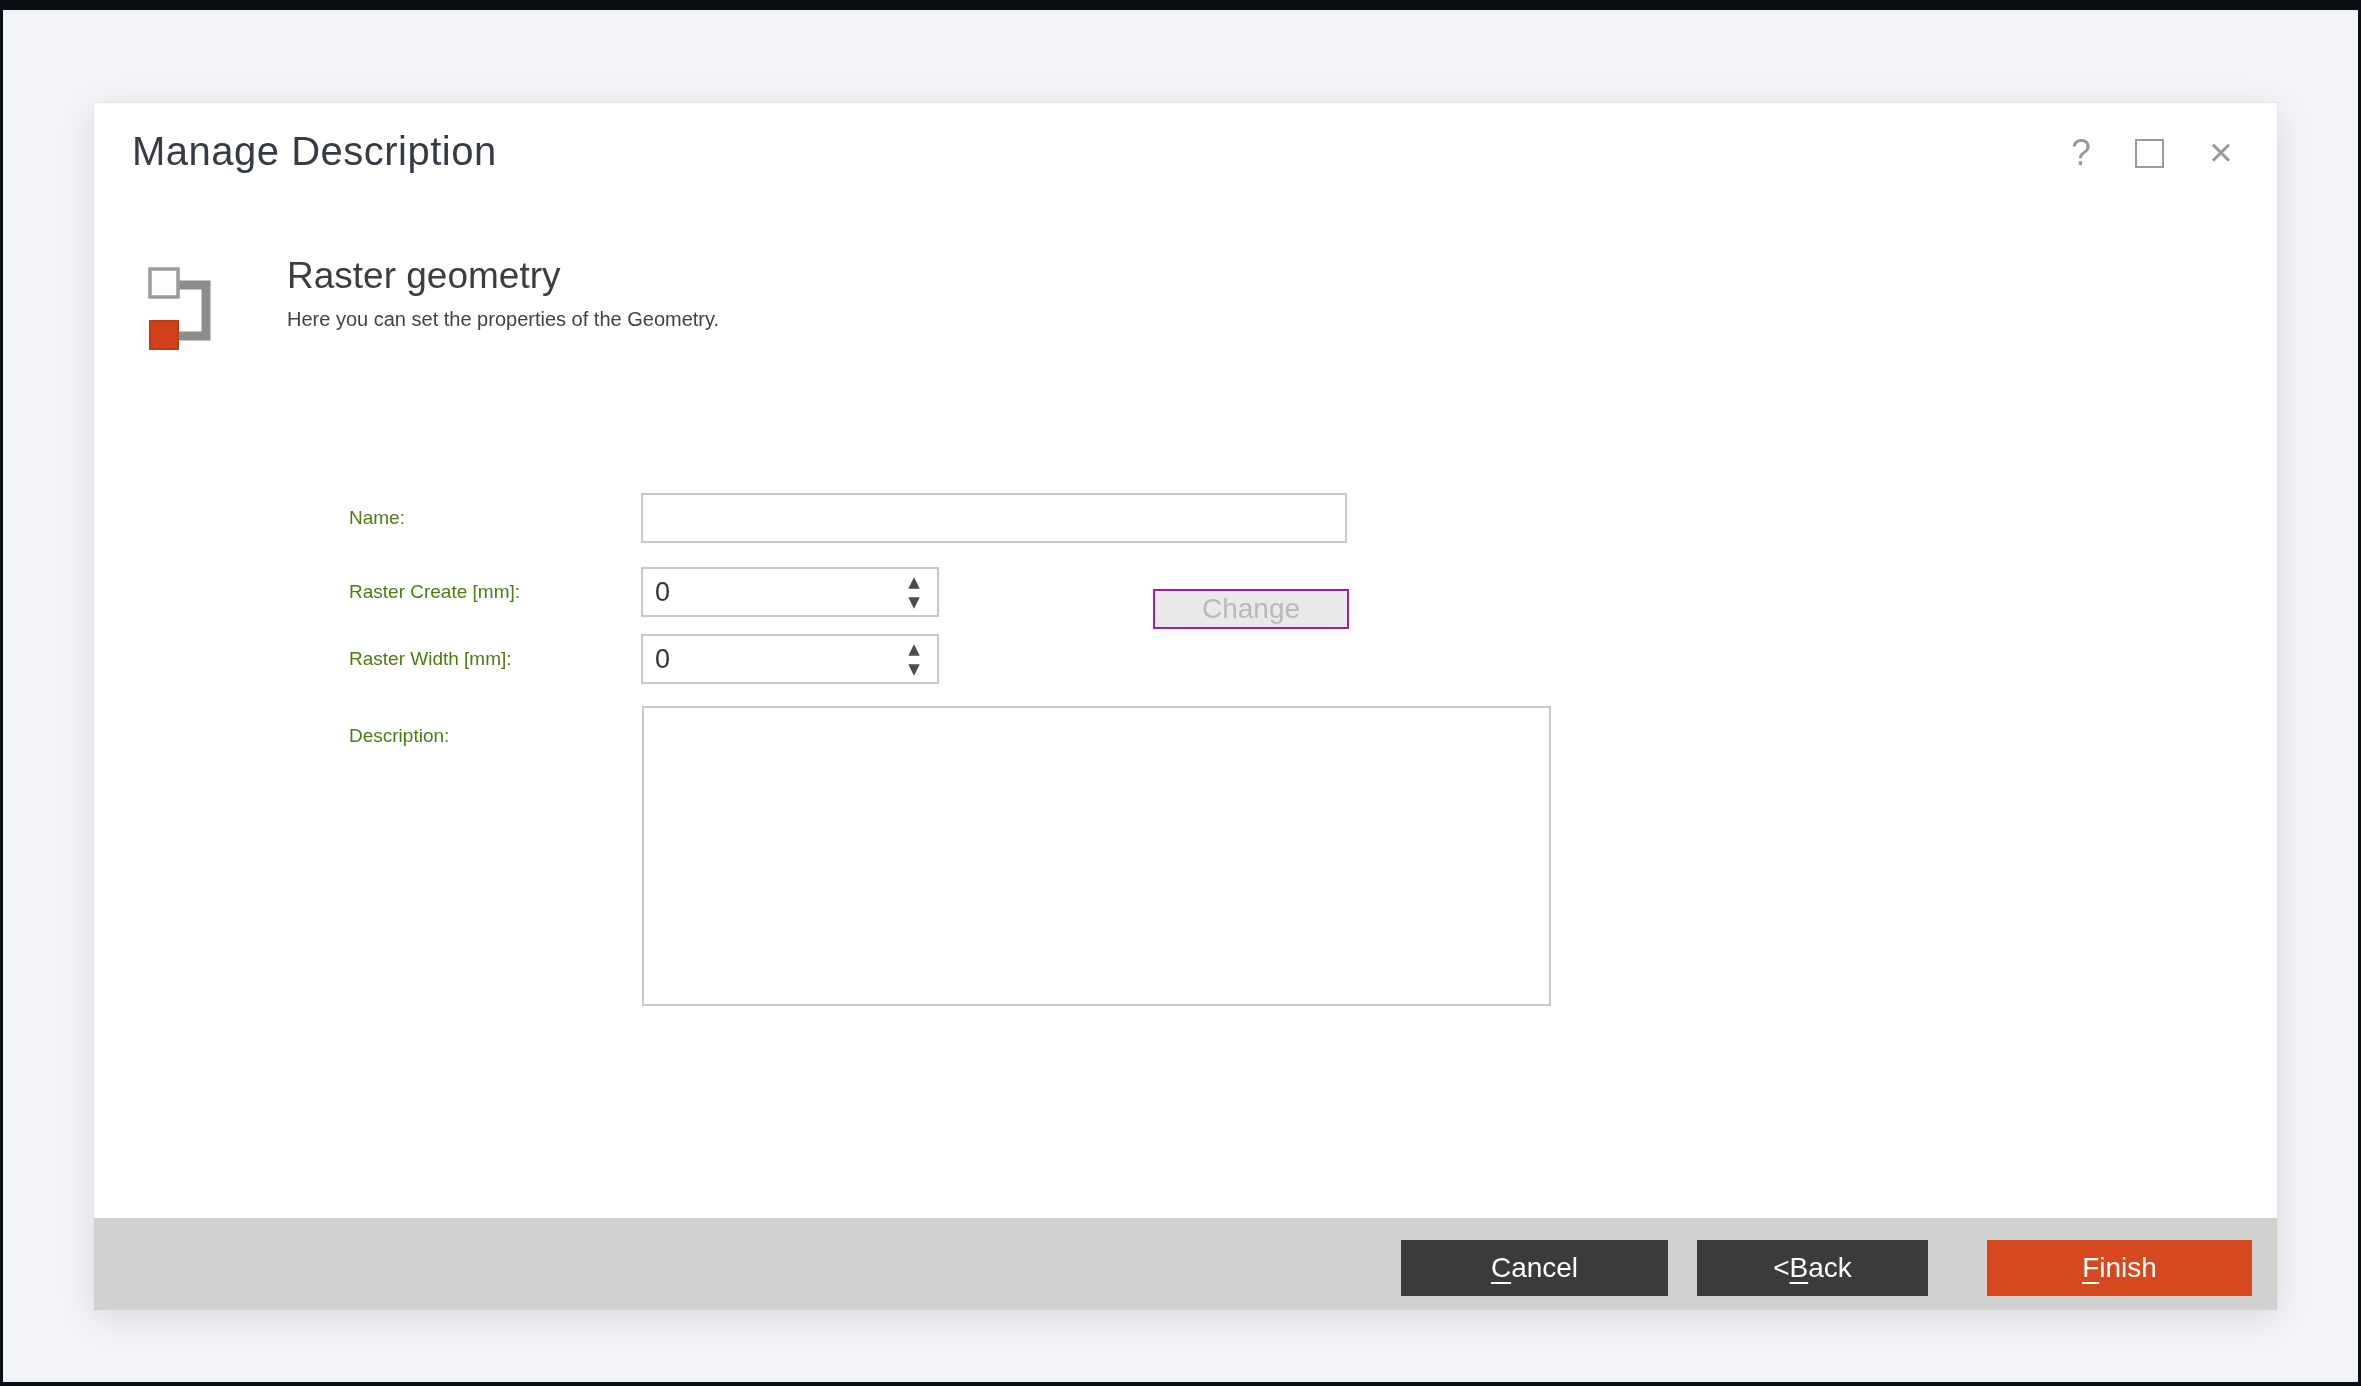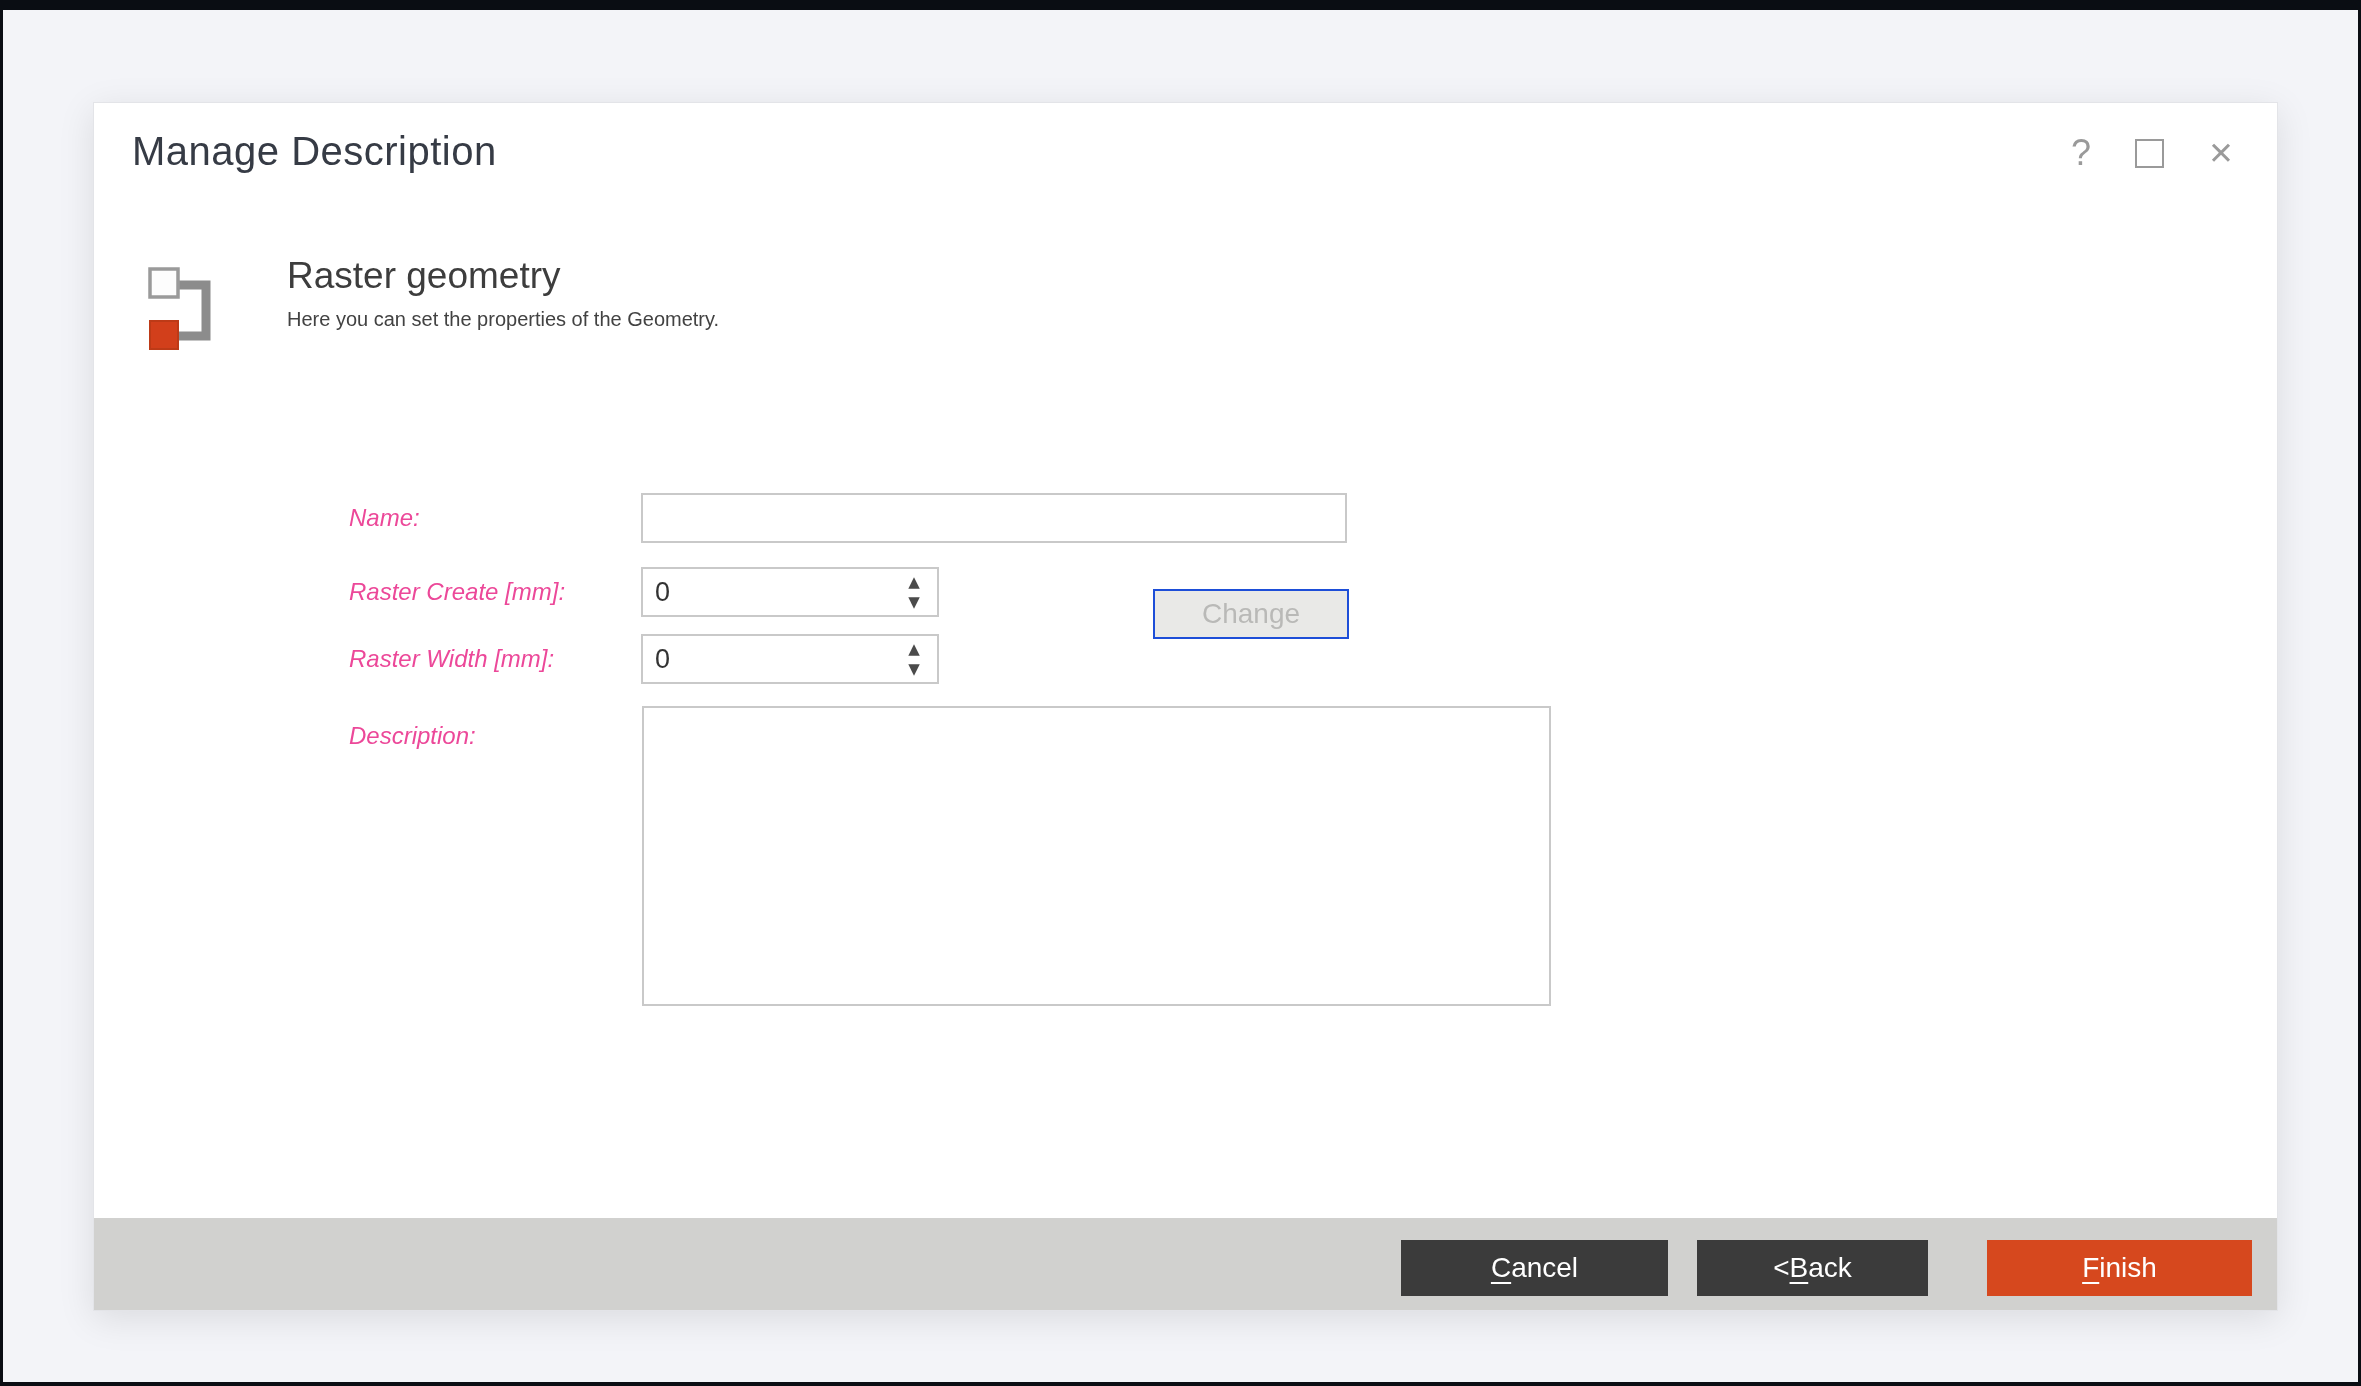--- a/index.html
+++ b/index.html
@@ -66,25 +66,24 @@
   .page-subtitle {
     position: absolute;
     left: 193px; top: 205px;
     font-size: 20px;
     color: #424242;
   }
   
   .field-label {
     position: absolute;
     left: 255px;
-    font-size: 24px;
-    color: #ec4899;
+    font-size: 19px;
+    color: #4d7c0f;
     line-height: 34px;
     white-space: nowrap;
-    font-style: italic;
   }
   .text-input, .spin-input, .desc-textarea {
     position: absolute;
     border: 2px solid #c9c9c9;
     background: #fff;
     font-family: "Liberation Sans", sans-serif;
     font-size: 27px;
     color: #333;
     padding: 0 12px;
     outline: none;
@@ -110,23 +109,23 @@
     color: #4b4b4b;
     background: none;
     border: none;
     padding: 0;
     cursor: default;
     font-family: "DejaVu Sans", sans-serif;
   }
   .change-button {
     position: absolute;
     left: 1059px; top: 486px;
-    width: 196px; height: 50px;
+    width: 196px; height: 40px;
     background: #e9e9e7;
-    border: 2px solid #1d4ed8;
+    border: 2px solid #a21caf;
     color: #b9b9b7;
     font-family: "Liberation Sans", sans-serif;
     font-size: 28px;
     text-align: center;
   }
   .desc-textarea {
     left: 548px; top: 603px;
     width: 909px; height: 300px;
     resize: none;
     padding: 8px 12px;

